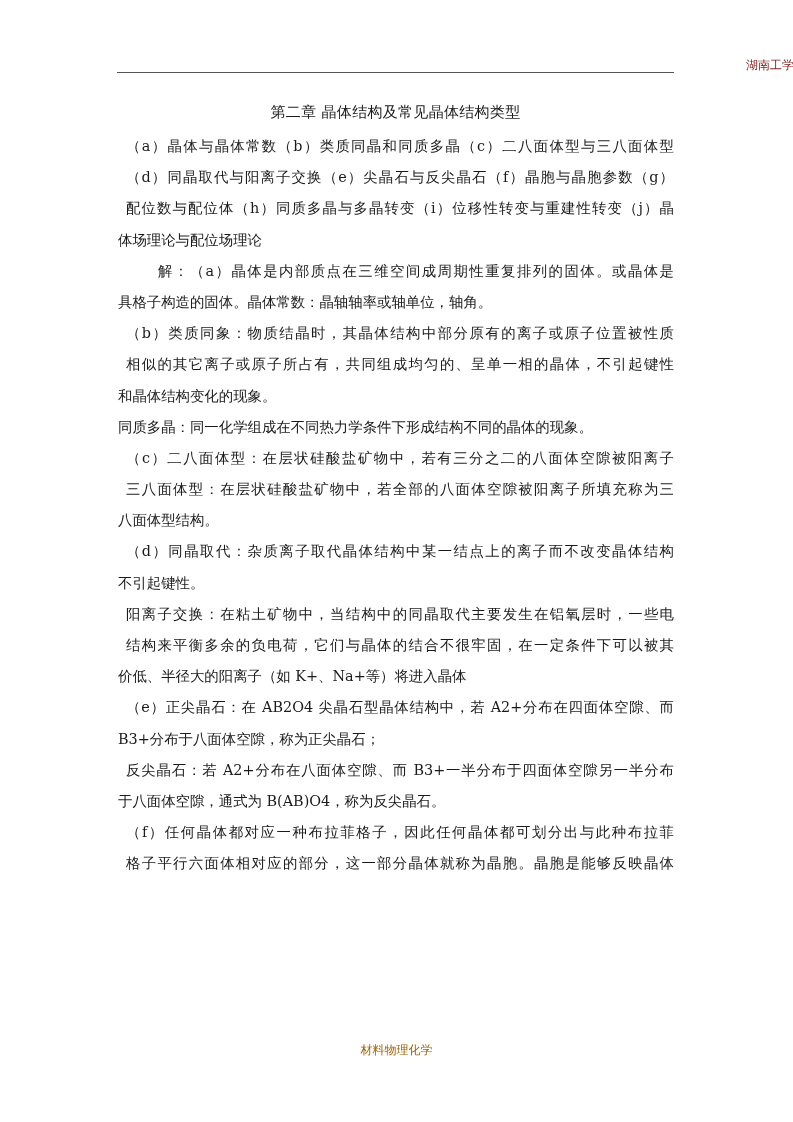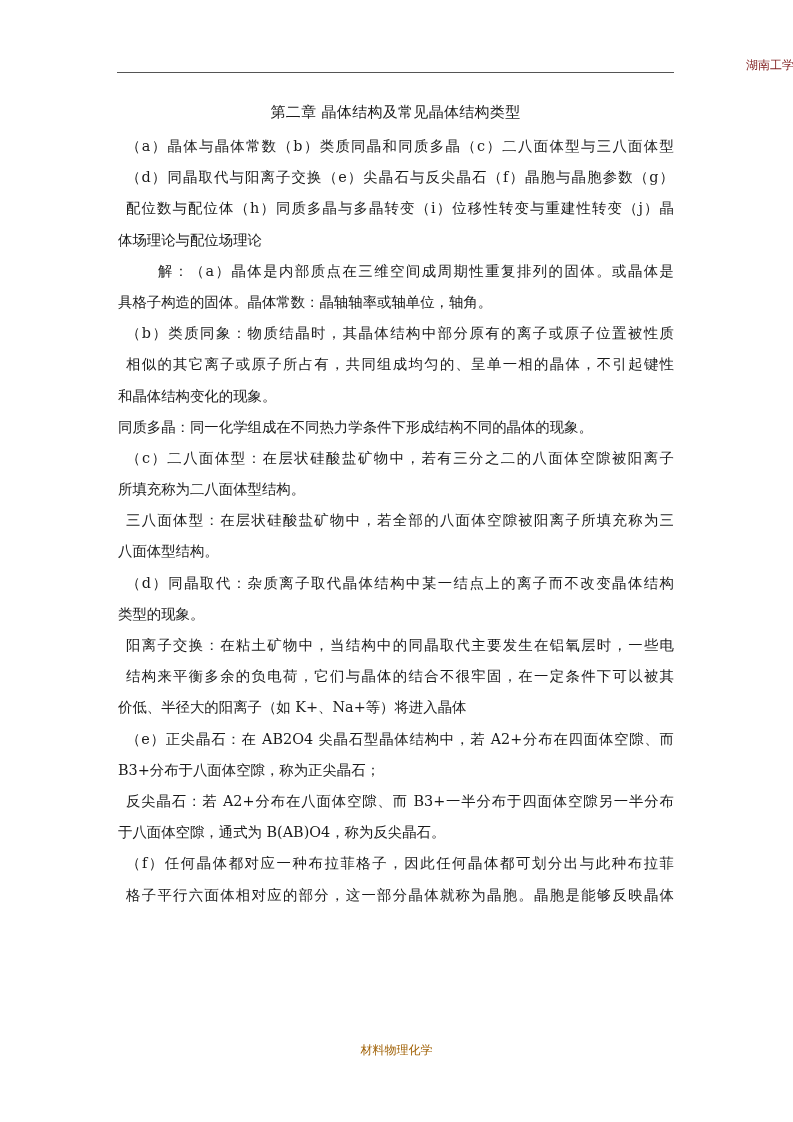--- a/index.html
+++ b/index.html
@@ -30,25 +30,24 @@
     <div class="line just">（d）同晶取代与阳离子交换（e）尖晶石与反尖晶石（f）晶胞与晶胞参数（g）</div>
     <div class="line just">配位数与配位体（h）同质多晶与多晶转变（i）位移性转变与重建性转变（j）晶</div>
     <div class="line">体场理论与配位场理论</div>
     <div class="line just indent">解：（a）晶体是内部质点在三维空间成周期性重复排列的固体。或晶体是</div>
     <div class="line">具格子构造的固体。晶体常数：晶轴轴率或轴单位，轴角。</div>
     <div class="line just">（b）类质同象：物质结晶时，其晶体结构中部分原有的离子或原子位置被性质</div>
     <div class="line just">相似的其它离子或原子所占有，共同组成均匀的、呈单一相的晶体，不引起键性</div>
     <div class="line">和晶体结构变化的现象。</div>
     <div class="line">同质多晶：同一化学组成在不同热力学条件下形成结构不同的晶体的现象。</div>
     <div class="line just">（c）二八面体型：在层状硅酸盐矿物中，若有三分之二的八面体空隙被阳离子</div>
-    <div class="line">所填充称为二八面体型结构。</div>
     <div class="line just">三八面体型：在层状硅酸盐矿物中，若全部的八面体空隙被阳离子所填充称为三</div>
     <div class="line">八面体型结构。</div>
     <div class="line just">（d）同晶取代：杂质离子取代晶体结构中某一结点上的离子而不改变晶体结构</div>
-    <div class="line">类型的现象。</div>
+    <div class="line">不引起键性。</div>
     <div class="line just">阳离子交换：在粘土矿物中，当结构中的同晶取代主要发生在铝氧层时，一些电</div>
     <div class="line just">结构来平衡多余的负电荷，它们与晶体的结合不很牢固，在一定条件下可以被其</div>
     <div class="line">价低、半径大的阳离子（如 K+、Na+等）将进入晶体</div>
     <div class="line just">（e）正尖晶石：在 AB2O4 尖晶石型晶体结构中，若 A2+分布在四面体空隙、而</div>
     <div class="line">B3+分布于八面体空隙，称为正尖晶石；</div>
     <div class="line just">反尖晶石：若 A2+分布在八面体空隙、而 B3+一半分布于四面体空隙另一半分布</div>
     <div class="line">于八面体空隙，通式为 B(AB)O4，称为反尖晶石。</div>
     <div class="line just">（f）任何晶体都对应一种布拉菲格子，因此任何晶体都可划分出与此种布拉菲</div>
     <div class="line just">格子平行六面体相对应的部分，这一部分晶体就称为晶胞。晶胞是能够反映晶体</div>
   </div>

